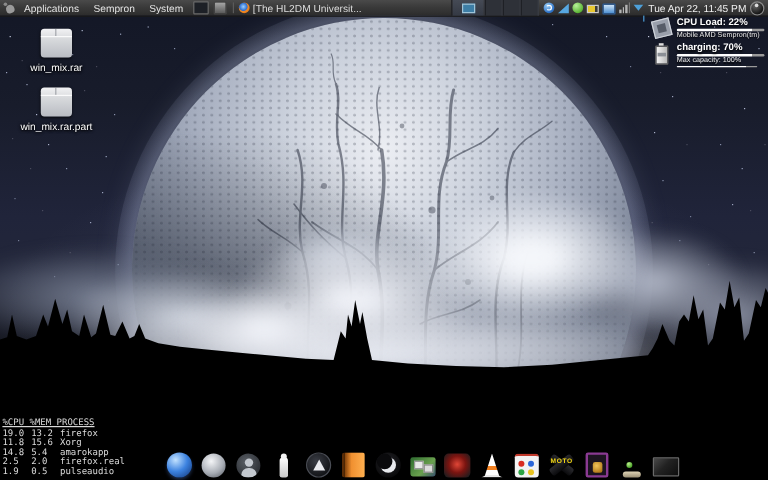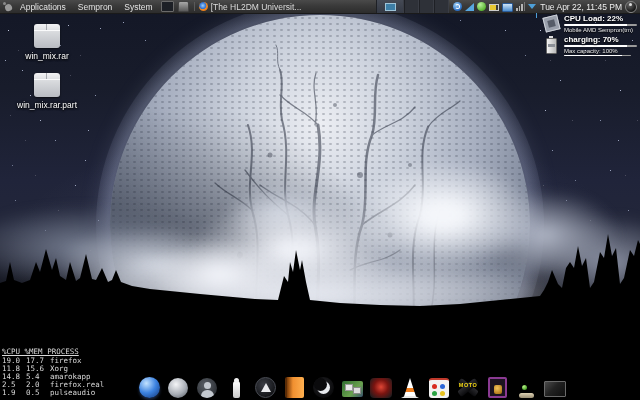--- a/index.html
+++ b/index.html
@@ -327,21 +327,21 @@
         <div class="sm-sub">Max capacity: 100%</div>
         <div class="sm-bar thin"></div>
       </div>
     </div>
   </div>
 
   <div class="conky">
     <div class="conky-header">%CPU %MEM PROCESS</div>
     <div class="conky-grid">
       <span class="num">19.0</span>
-        <span class="num">17.7</span>
+        <span class="num">13.2</span>
         <span>firefox</span>
       <span class="num">11.8</span>
         <span class="num">15.6</span>
         <span>Xorg</span>
       <span class="num">14.8</span>
         <span class="num">5.4</span>
         <span>amarokapp</span>
       <span class="num">2.5</span>
         <span class="num">2.0</span>
         <span>firefox.real</span>

